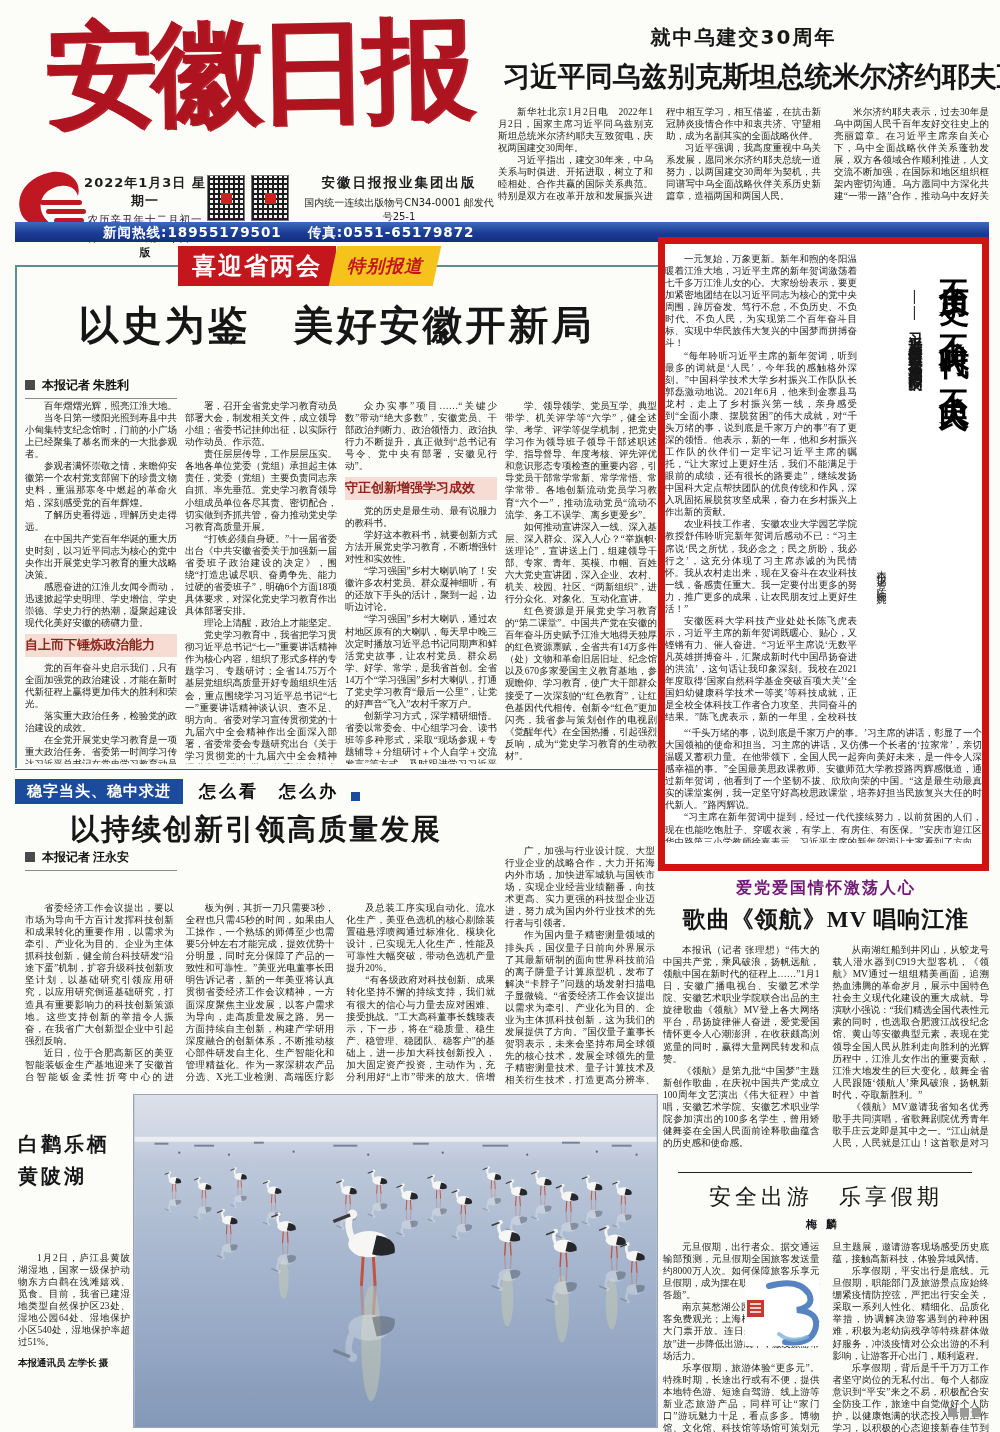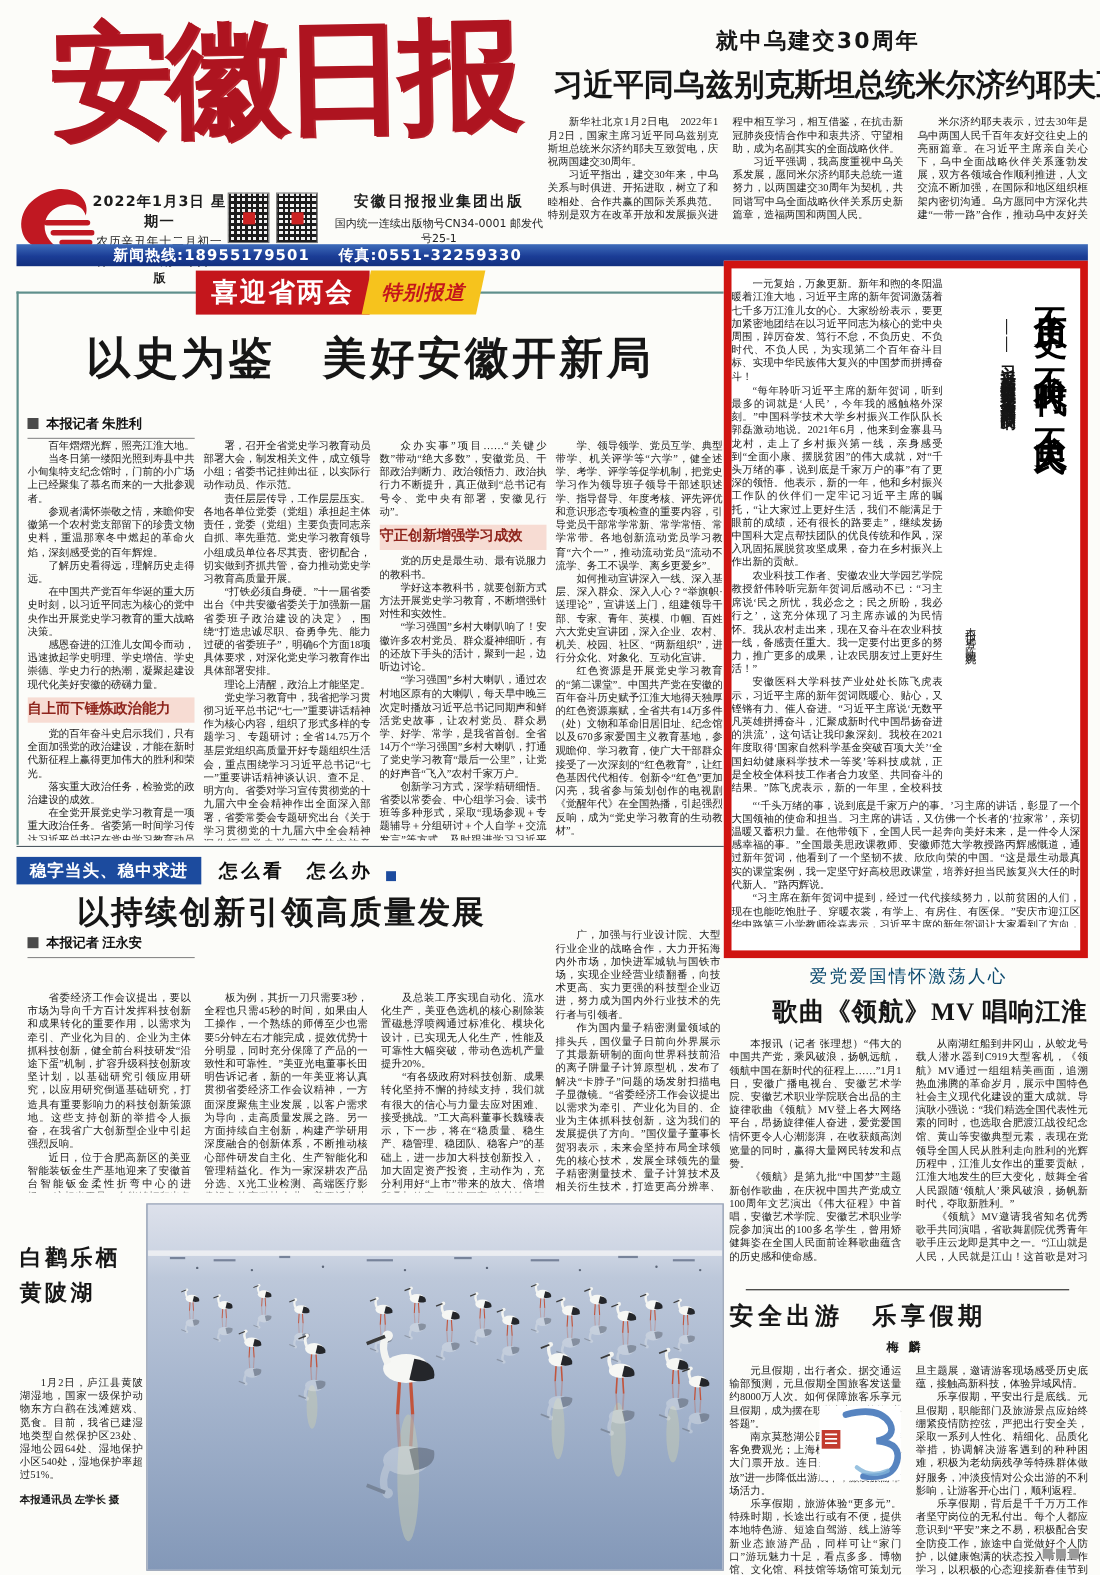--- a/index.html
+++ b/index.html
@@ -86,26 +86,26 @@
 
   
   .ph-caption{left:18px;top:1128px;width:112px}
   .ph-caption .t{font-weight:900;font-size:20px;letter-spacing:3px;line-height:1.6}
   .ph-caption .cap{margin-top:60px}
   .ph-caption .credit{margin-top:8px;font-weight:700;font-size:9.5px;text-indent:0}
   .photo{left:133px;top:1094px;width:525px;height:334px;border:1px solid #9aa4b5;background:#b8c3d6}
 
   
   .mv{left:663px;top:878px;width:326px}
-  .mv .kicker{text-align:center;color:#0c4a6e;font-weight:400;font-size:16px;letter-spacing:2px}
-  .mv .head{text-align:right;font-weight:900;font-size:23px;margin-top:5px;letter-spacing:1px}
+  .mv .kicker{text-align:center;color:#701a75;font-weight:700;font-size:16px;letter-spacing:2px}
+  .mv .head{text-align:center;font-weight:900;font-size:23px;margin-top:5px;letter-spacing:1px}
   .mv .cols{margin-top:9px;height:216px;column-count:2;column-gap:13px}
   .thin-rule{left:678px;top:1172px;width:294px;border-top:1.5px solid #222}
   .holiday{left:663px;top:1182px;width:326px}
-  .holiday .head{text-align:left;font-weight:700;font-size:22px;letter-spacing:4px}
+  .holiday .head{text-align:center;font-weight:400;font-size:22px;letter-spacing:4px}
   .holiday .author{text-align:center;font-size:11px;letter-spacing:9px;margin-top:5px;font-weight:700}
   .holiday .cols{margin-top:9px;height:226px;column-count:2;column-gap:13px}
   .seal{left:745px;top:1278px;width:74px;height:68px;background:#fff}
   .page-marker{left:948px;top:1408px;display:flex;gap:3px}
   .page-marker i{width:9px;height:9px;background:#9b9b9b;display:block}
 </style>
 </head>
 <body>
 
 <div class="paper">
@@ -131,21 +131,21 @@
     <div class="qr" style="left:44px"></div>
   </div>
 
   <div class="abs pub-block hei">
     <div class="p1">安徽日报报业集团出版</div>
     <div class="p2">国内统一连续出版物号CN34-0001 邮发代号25-1</div>
     <div class="p3">网址:Http://www.ahnews.com.cn</div>
   </div>
 
   <div class="abs hotline hei">
-    <span>新闻热线:</span><span class="num">18955179501</span><span>传真:</span><span>0551-32259330</span>
+    <span>新闻热线:</span><span class="num">18955179501</span><span>传真:</span><span>0551-65179872</span>
   </div>
 
   <div class="abs uz">
     <div class="kicker hei">就中乌建交30周年</div>
     <div class="head hei">习近平同乌兹别克斯坦总统米尔济约耶夫互致贺电</div>
     <div class="cols body-text">
         <p>新华社北京1月2日电　2022年1月2日，国家主席习近平同乌兹别克斯坦总统米尔济约耶夫互致贺电，庆祝两国建交30周年。</p>
         <p>习近平指出，建交30年来，中乌关系与时俱进、开拓进取，树立了和睦相处、合作共赢的国际关系典范。特别是双方在改革开放和发展振兴进程中相互学习，相互借鉴，在抗击新冠肺炎疫情合作中和衷共济、守望相助，成为名副其实的全面战略伙伴。</p>
         <p>习近平强调，我高度重视中乌关系发展，愿同米尔济约耶夫总统一道努力，以两国建交30周年为契机，共同谱写中乌全面战略伙伴关系历史新篇章，造福两国和两国人民。</p>
         <p>米尔济约耶夫表示，过去30年是乌中两国人民千百年友好交往史上的亮丽篇章。在习近平主席亲自关心下，乌中全面战略伙伴关系蓬勃发展，双方各领域合作顺利推进，人文交流不断加强，在国际和地区组织框架内密切沟通。乌方愿同中方深化共建“一带一路”合作，推动乌中友好关系和两国全方位合作进入历史新阶段。</p>

